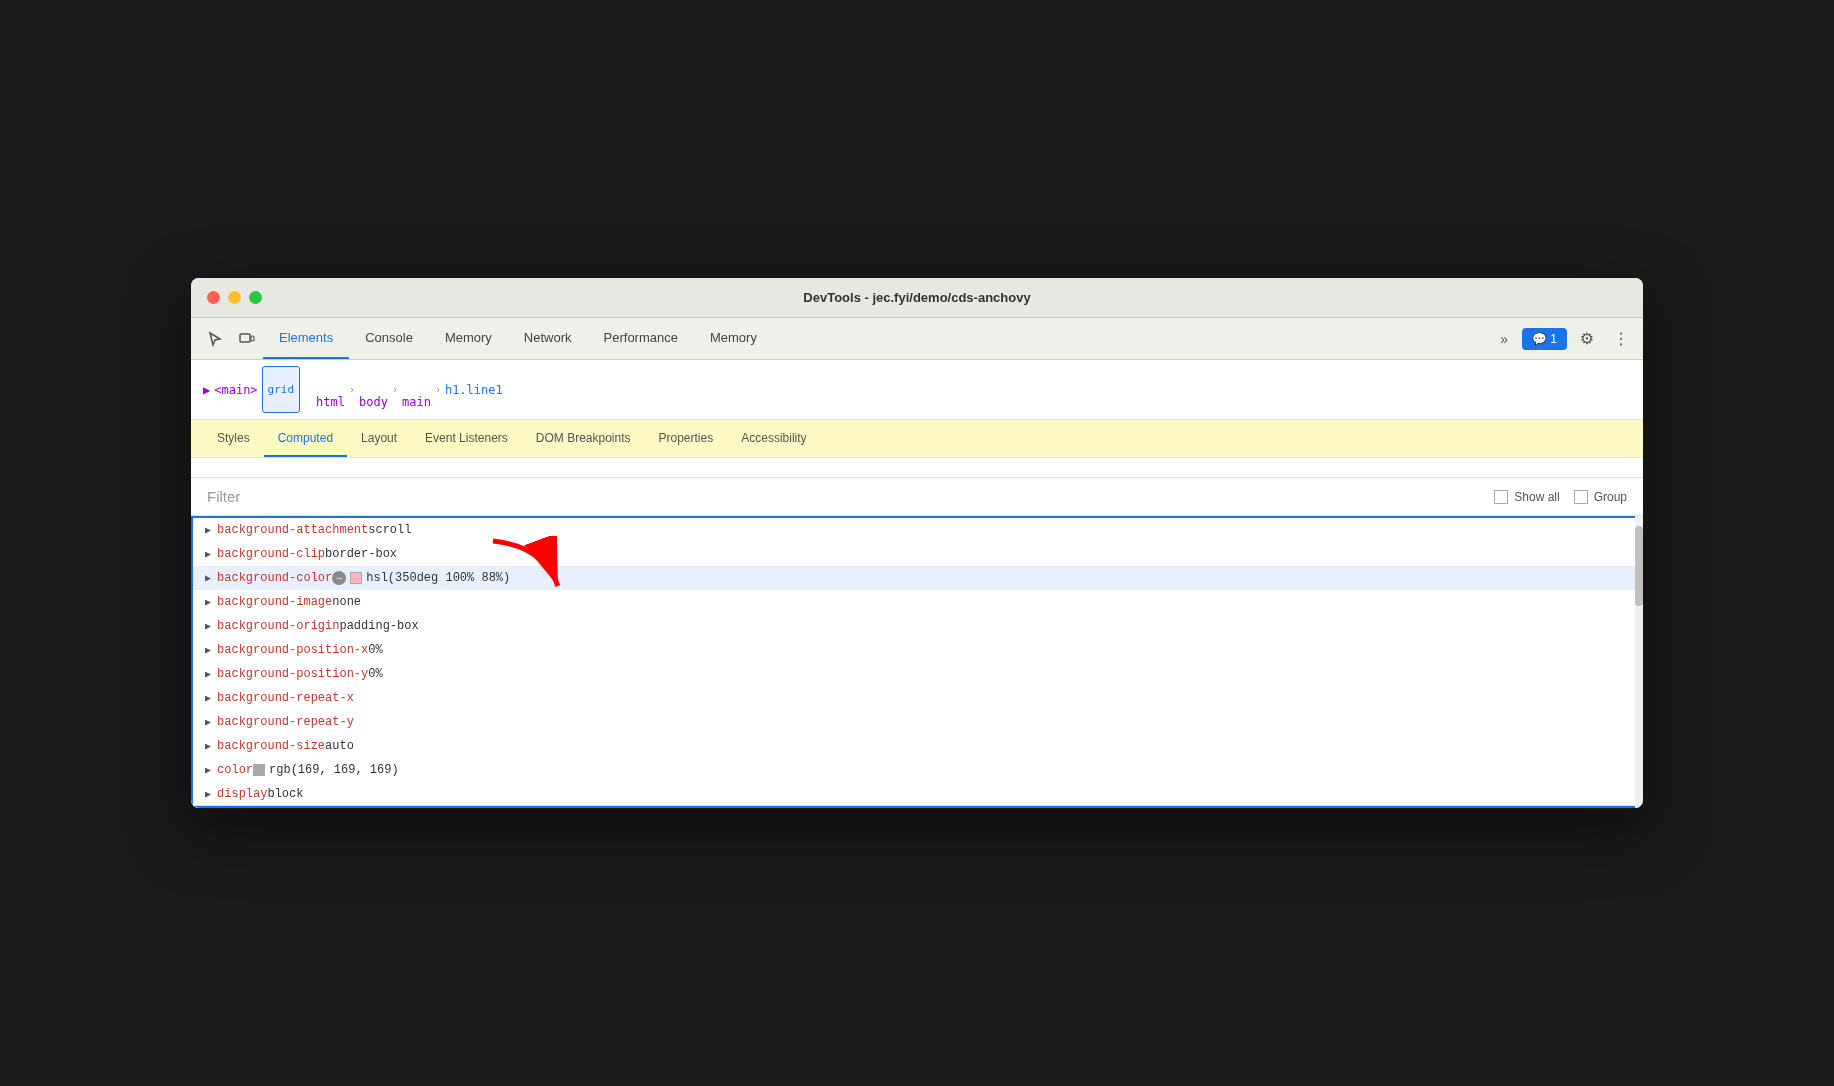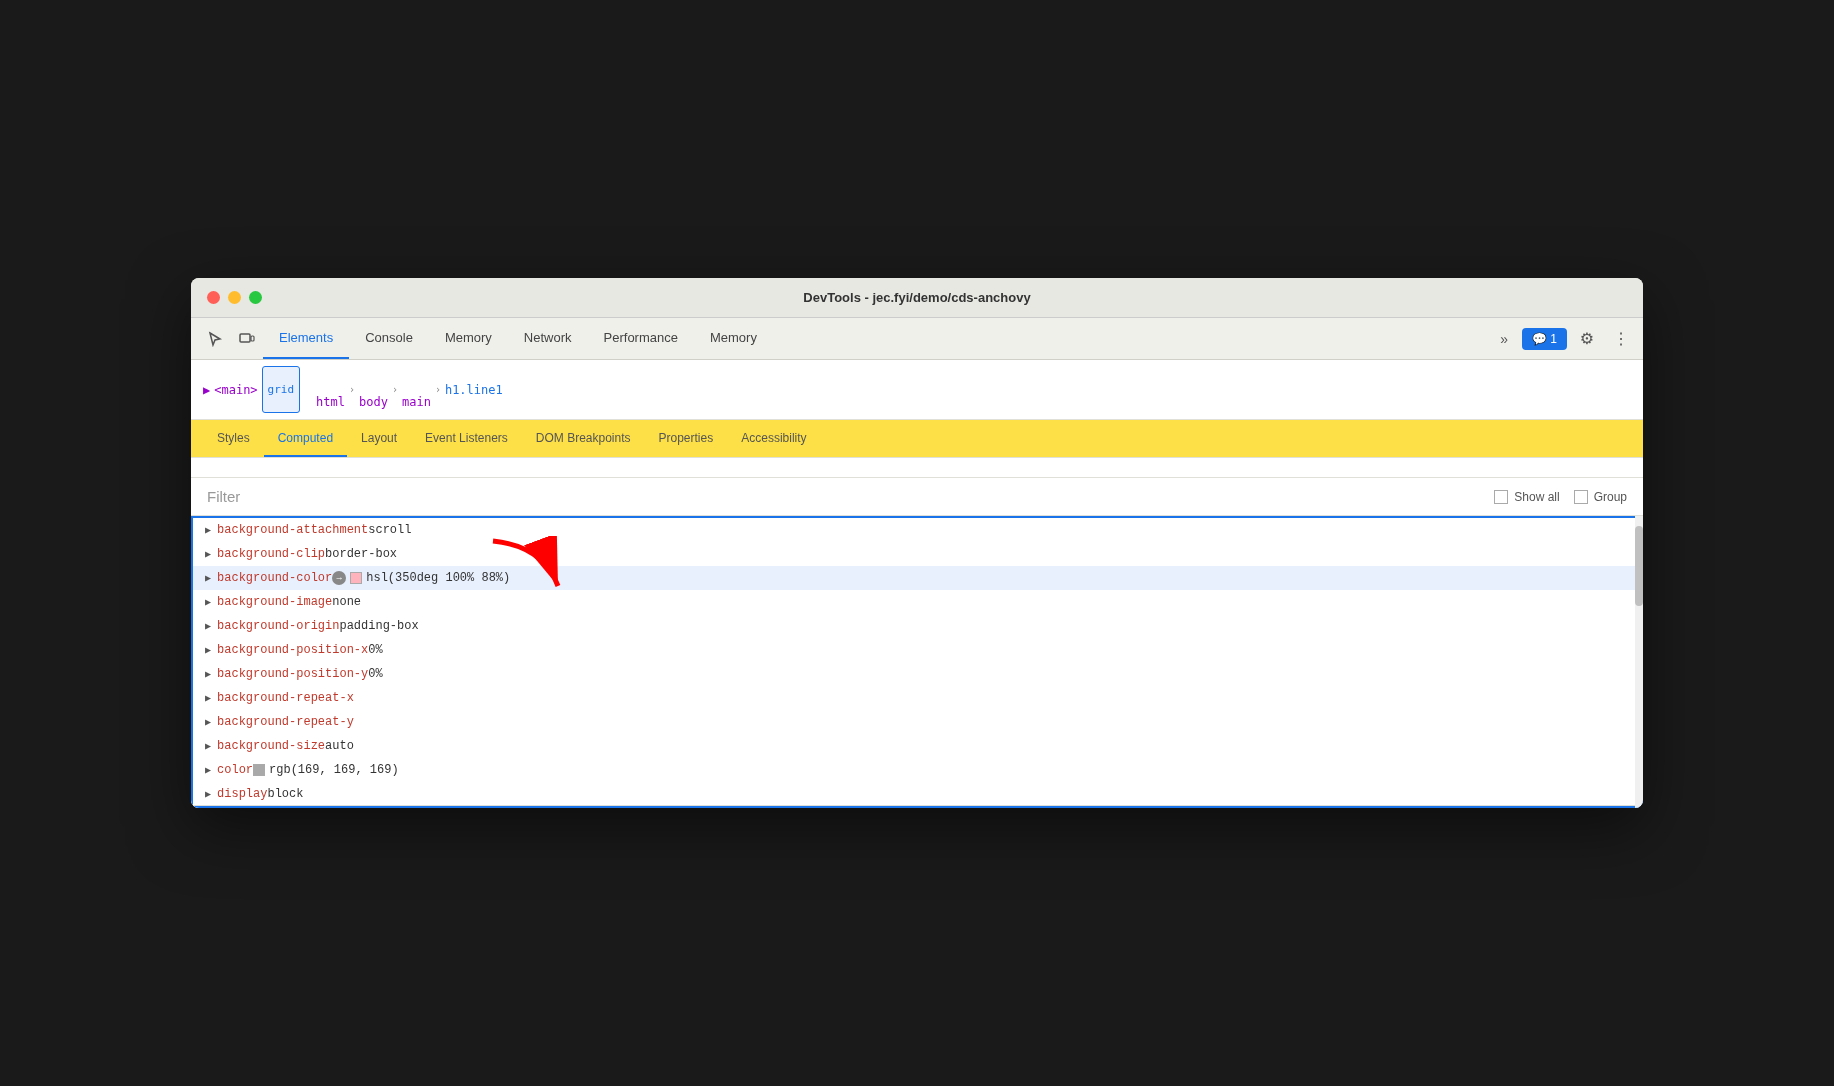--- a/index.html
+++ b/index.html
@@ -158,21 +158,21 @@
       background: #e8f0fe;
       color: #1a73e8;
       border: 1px solid #1a73e8;
       border-radius: 3px;
       padding: 16px 5px;
       font-size: 11px;
     }
 
     
     .sub-tabs {
-      background: #fde047;
+      background: #fef9c3;
       display: flex;
       align-items: center;
       border-bottom: 1px solid #e0e0d8;
       padding: 0 12px;
       height: 38px;
     }
 
     .sub-tab {
       padding: 0 14px;
       height: 100%;

